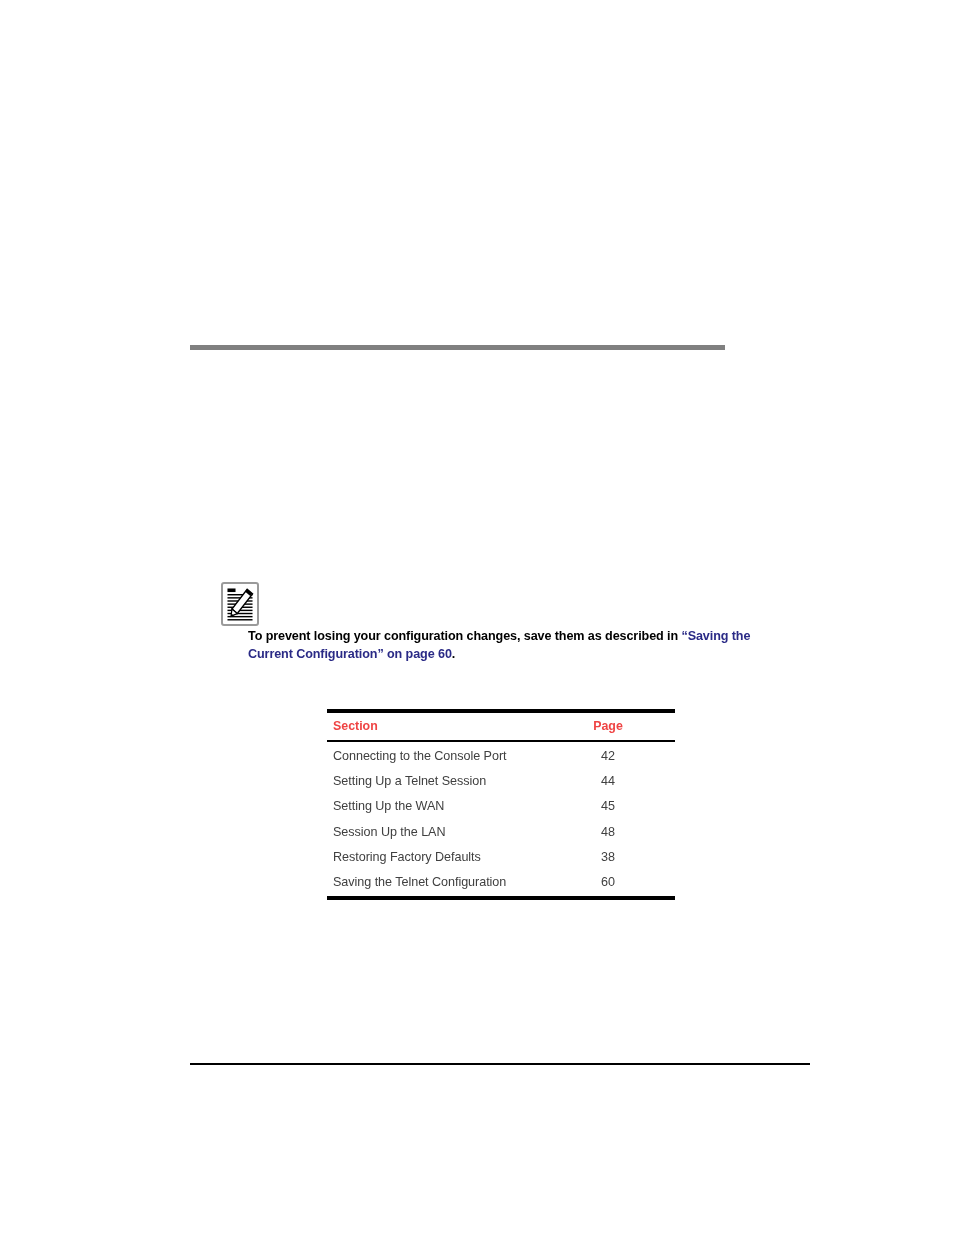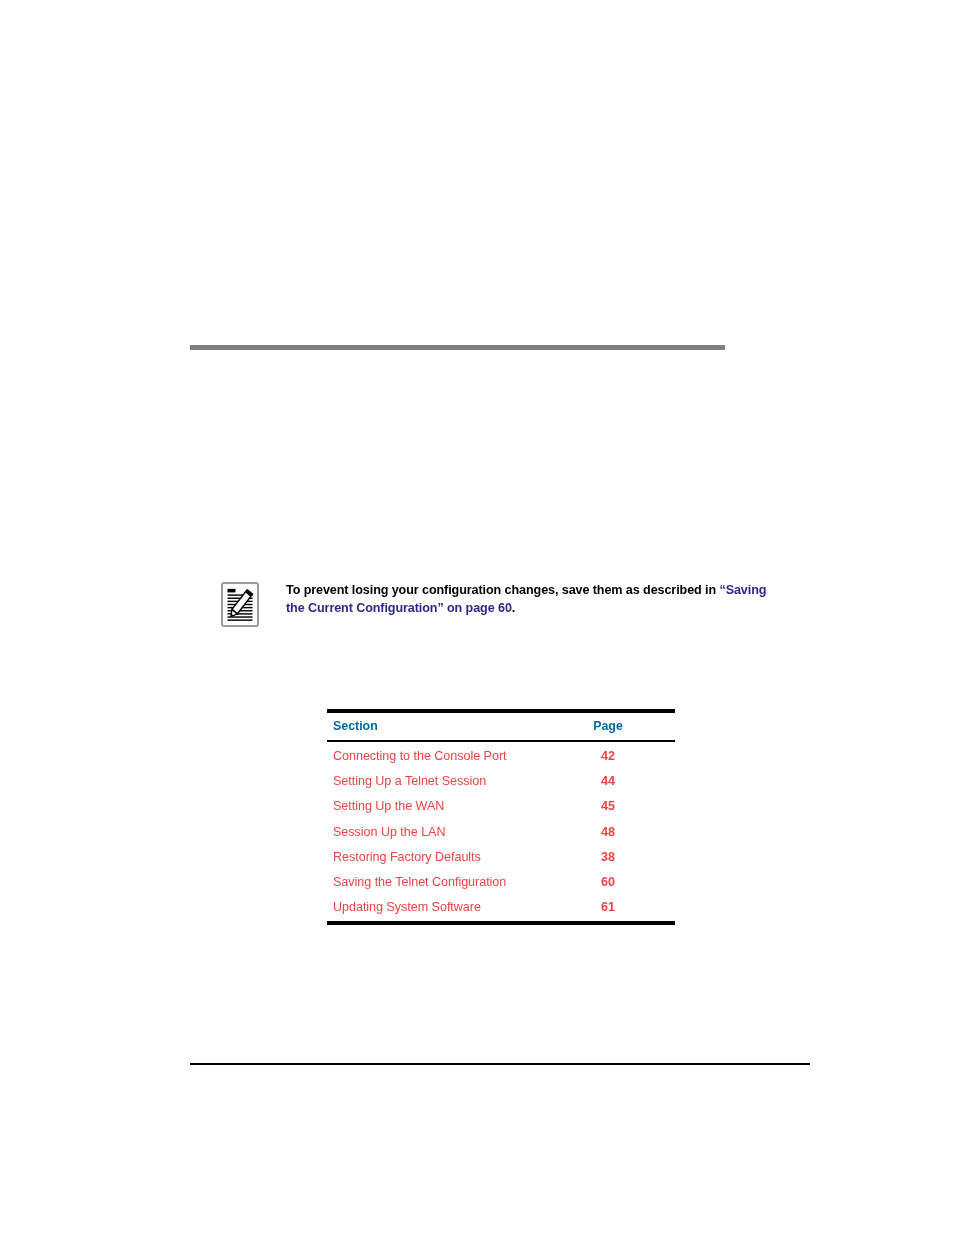--- a/index.html
+++ b/index.html
@@ -34,20 +34,21 @@
   }
 
   
   .note-block {
     position: absolute;
     left: 221px;
     top: 580px;
     width: 560px;
     display: flex;
     align-items: flex-start;
+    flex-direction: column;
   }
 
   .note-icon {
     width: 38px;
     height: 45px;
     flex: 0 0 38px;
     border: 2px solid #9a9a9a;
     border-radius: 3px;
     background: #ffffff;
     box-sizing: border-box;
@@ -86,42 +87,41 @@
     background: #000000;
   }
   .section-table table {
     width: 100%;
     border-collapse: collapse;
   }
   .section-table th {
     text-align: left;
     font-size: 12.4px;
     font-weight: bold;
-    color: #0369a1;
+    color: #ef4444;
     padding: 6px 0 7px 6px;
     border-bottom: 2px solid #000000;
   }
   .section-table th.page-col {
     text-align: center;
     padding-left: 0;
     padding-right: 24px;
     width: 86px;
     margin-top: 48px;
   }
   .section-table td {
     font-size: 12.6px;
-    color: #ef4444;
+    color: #404040;
     padding: 5.6px 0 5.6px 6px;
     letter-spacing: -0.05px;
   }
   .section-table td.page-col {
     text-align: center;
     padding-left: 0;
     padding-right: 24px;
-    font-weight: bold;
   }
   .section-table tr:first-child td {
     padding-top: 7px;
   }
   .section-table .tfoot-rule {
     height: 4px;
     background: #000000;
     margin-top: 1px;
   }
 
@@ -199,24 +199,20 @@
           <td class="page-col">48</td>
         </tr>
         <tr>
           <td>Restoring Factory Defaults</td>
           <td class="page-col">38</td>
         </tr>
         <tr>
           <td>Saving the Telnet Configuration</td>
           <td class="page-col">60</td>
         </tr>
-        <tr>
-          <td>Updating System Software</td>
-          <td class="page-col">61</td>
-        </tr>
       </tbody>
     </table>
     <div class="tfoot-rule"></div>
   </div>
 
   <div class="bottom-rule"></div>
 
 </div>
 
 </body></html>

